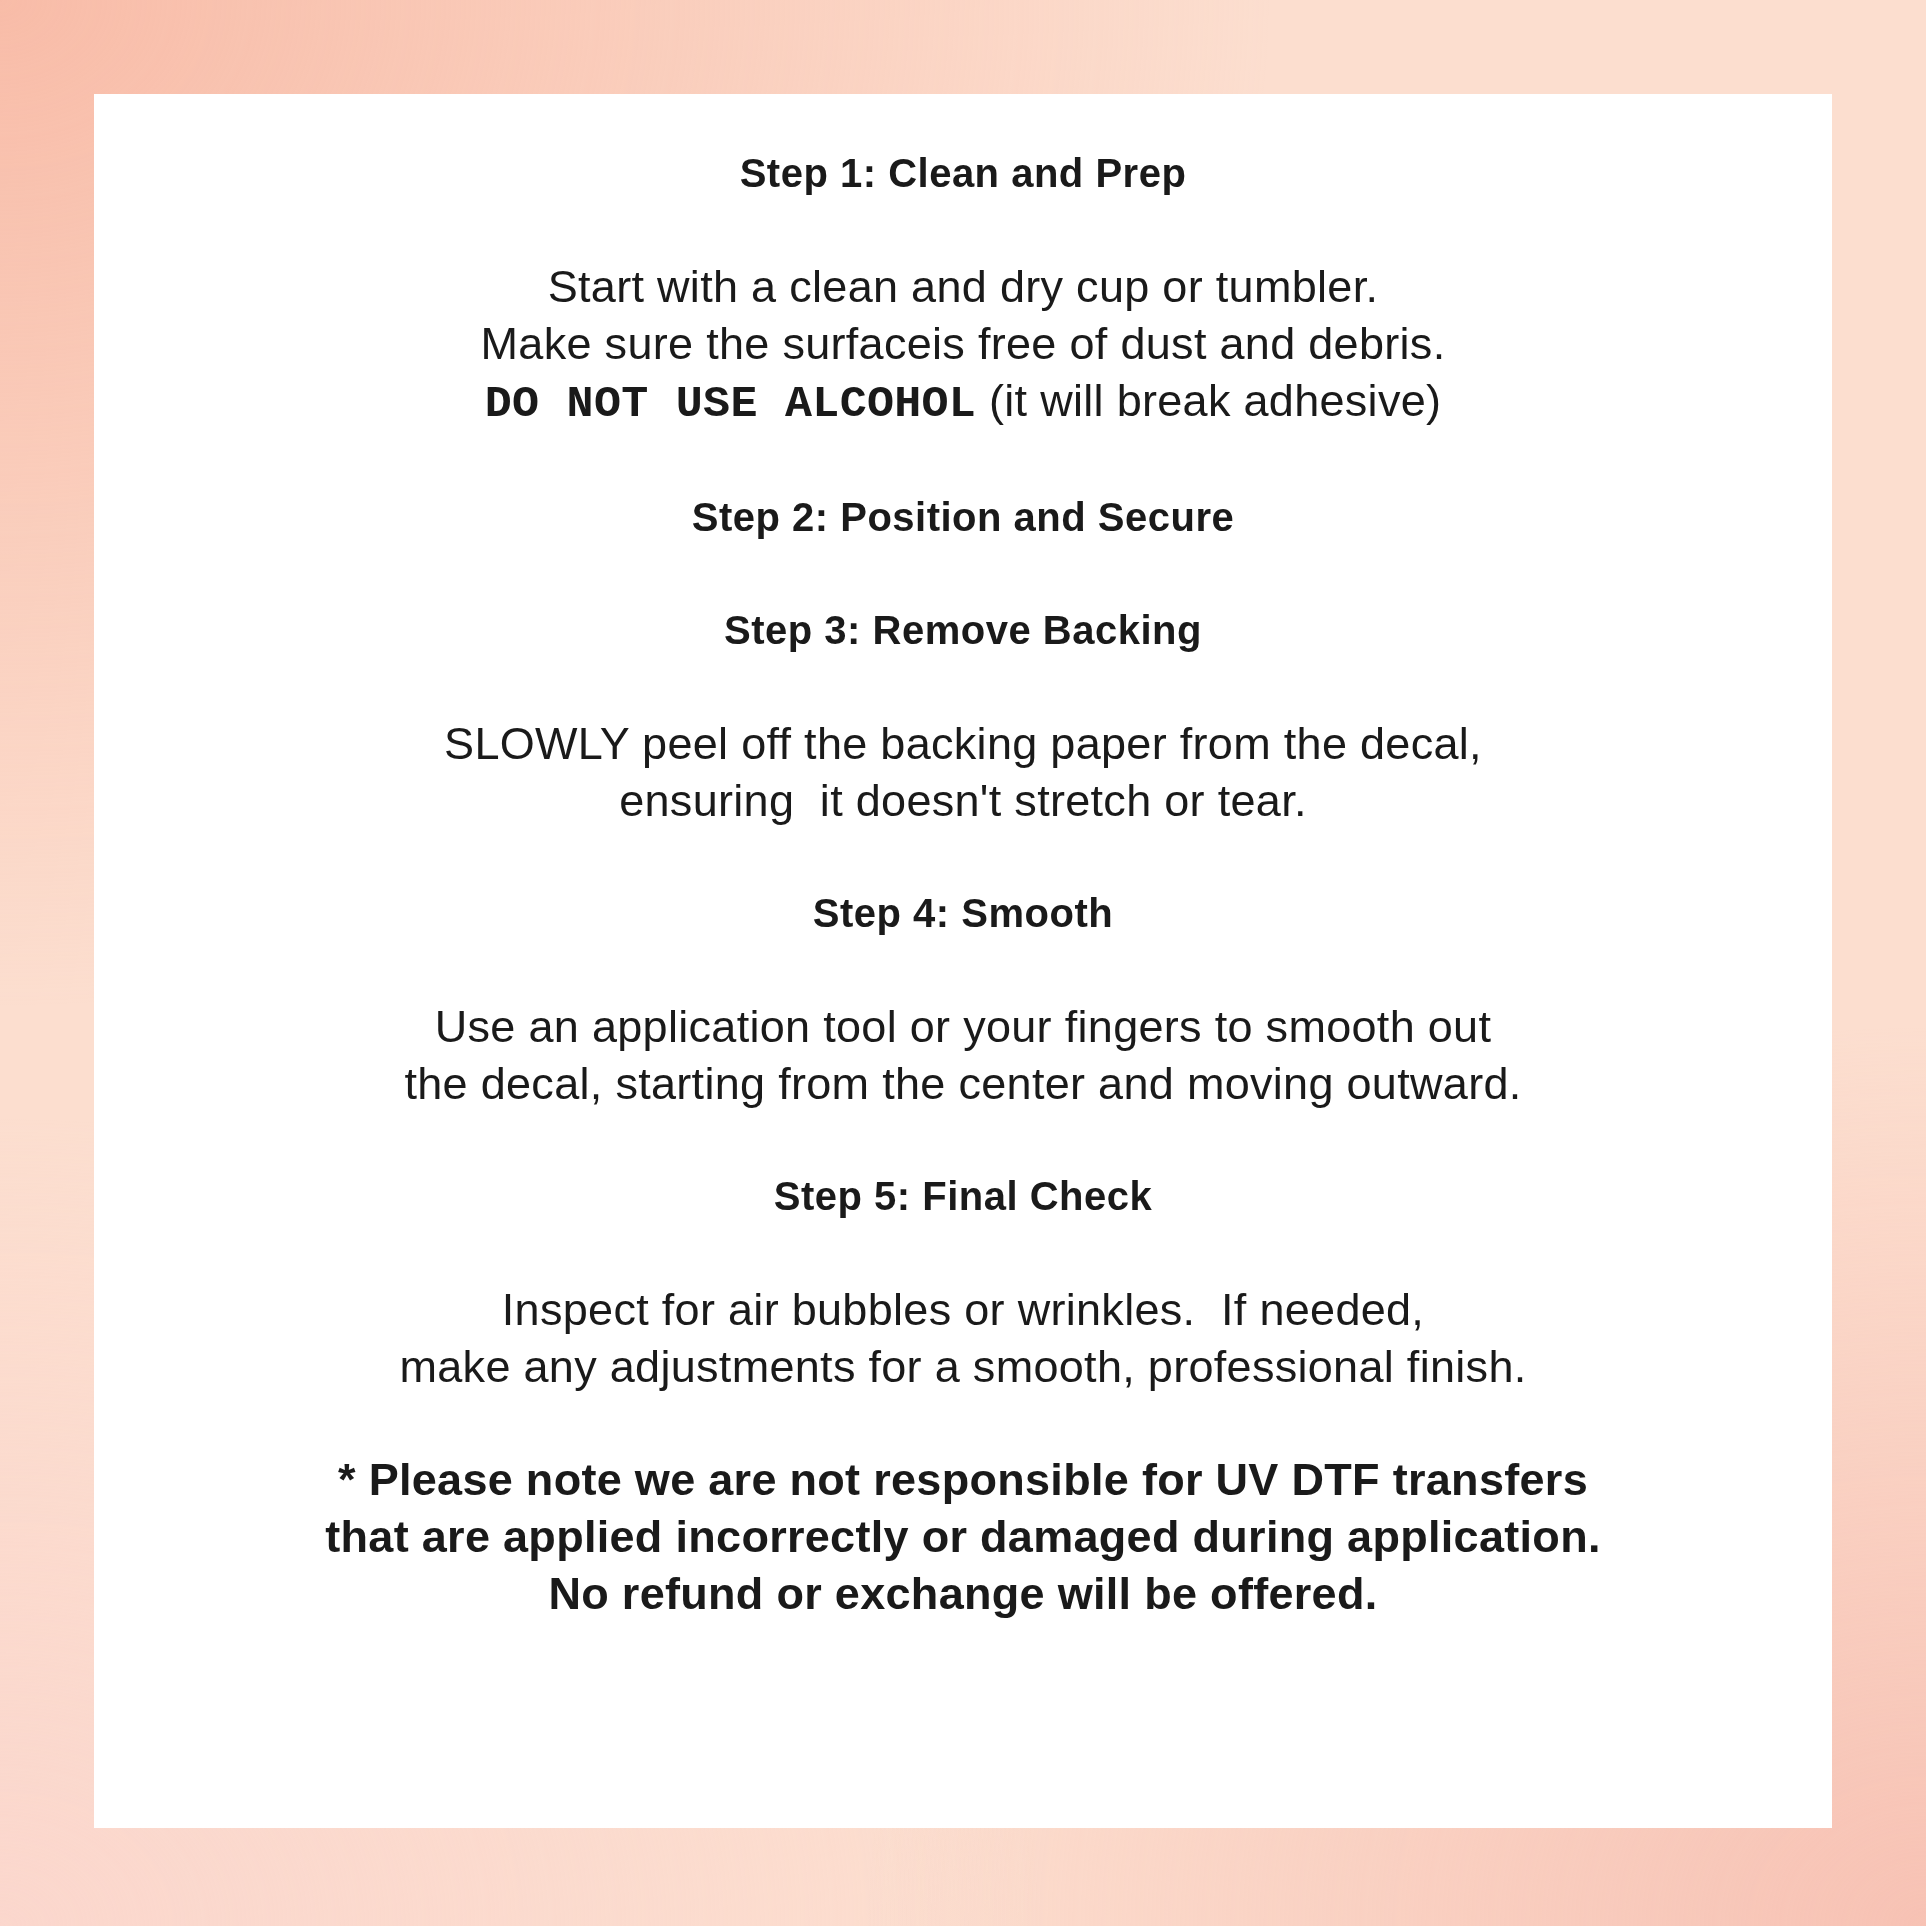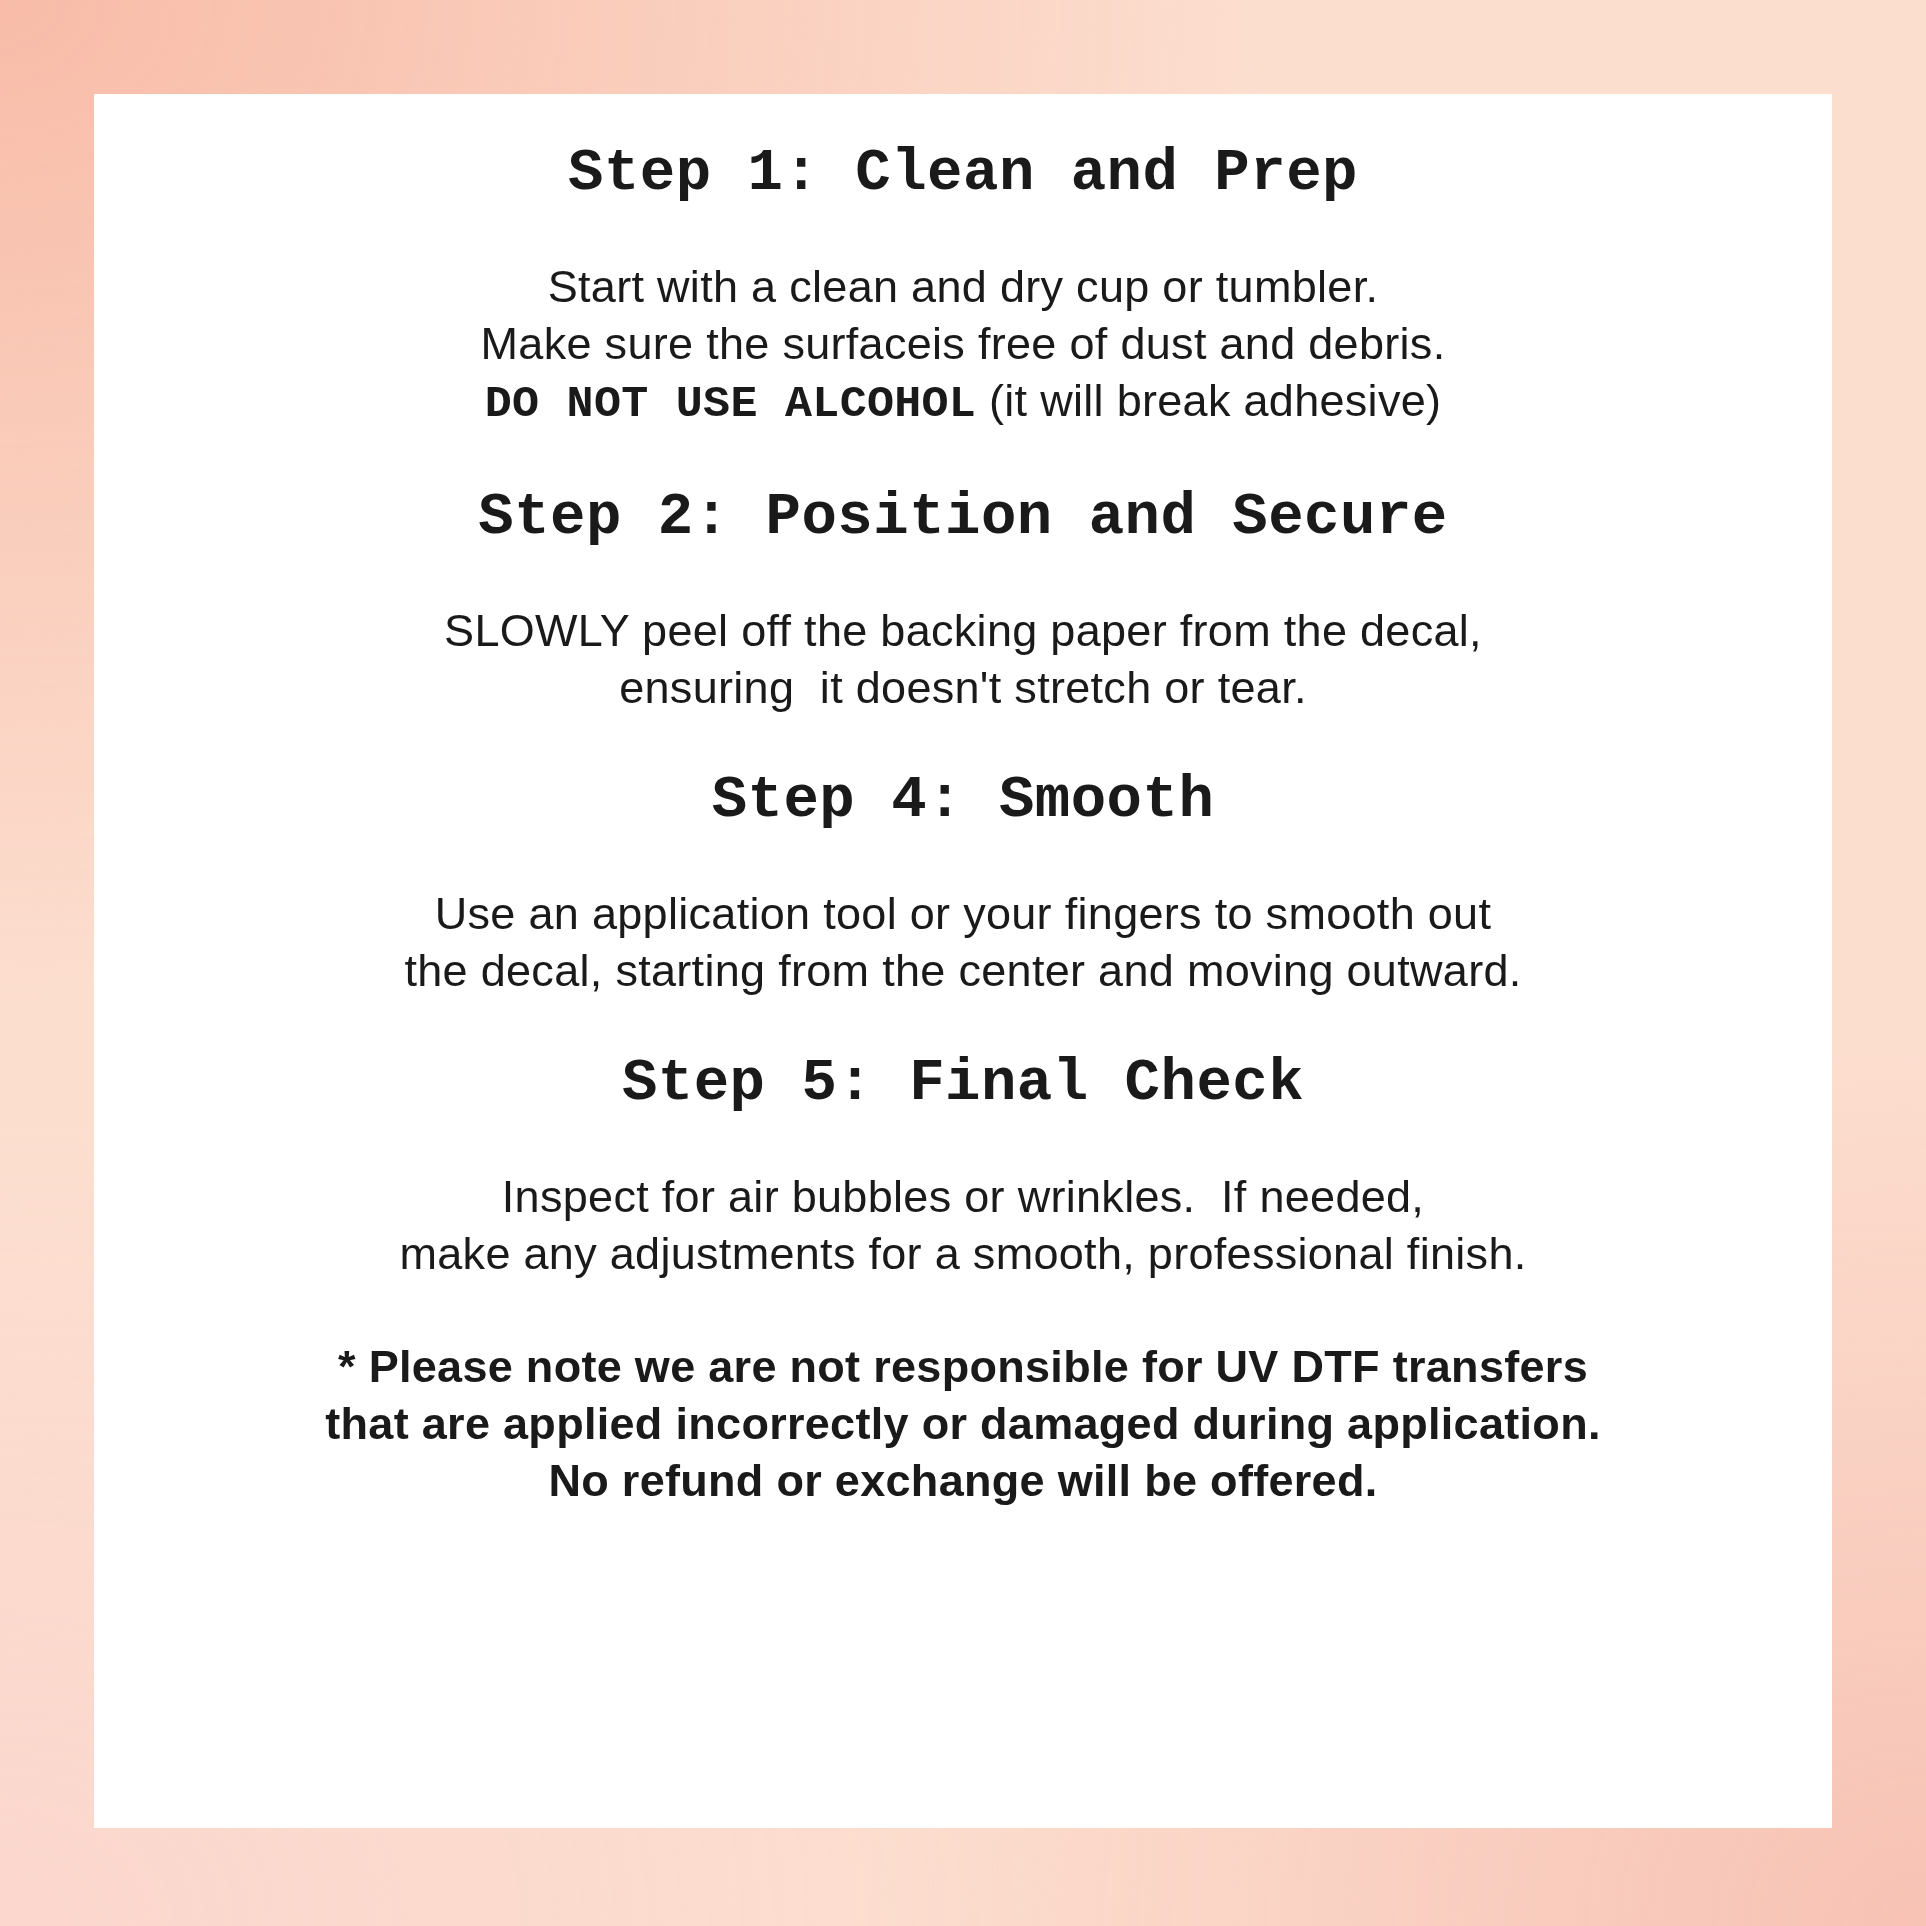--- a/index.html
+++ b/index.html
@@ -30,27 +30,26 @@
     text-align: center;
     color: var(--text-color, #1a1a1a);
   }
   .steps {
     display: block;
   }
   .section {
     margin-bottom: 56px;
   }
   .heading {
-    font-size: 59px;
+    font-size: 40px;
     font-weight: 700;
     line-height: 57px;
     letter-spacing: 0.5px;
     margin-bottom: 56px;
     white-space: pre-wrap;
-    font-family: Liberation Mono, monospace;
   }
   .lines {
     display: block;
   }
   .body-line {
     font-size: 45px;
     font-weight: 400;
     line-height: 57px;
     letter-spacing: 0.3px;
     white-space: pre-wrap;
@@ -77,20 +76,21 @@
         </div>
   </div>
 
   <div class="section">
     <div class="heading">Step 2: Position and Secure</div>
     <div class="lines">
         </div>
   </div>
 
   <div class="section">
+    <div class="heading">Step 3: Remove Backing</div>
     <div class="lines">
           <div class="body-line">SLOWLY peel off the backing paper from the decal,</div>
           <div class="body-line">ensuring  it doesn't stretch or tear.</div>
         </div>
   </div>
 
   <div class="section">
     <div class="heading">Step 4: Smooth</div>
     <div class="lines">
           <div class="body-line">Use an application tool or your fingers to smooth out</div>

